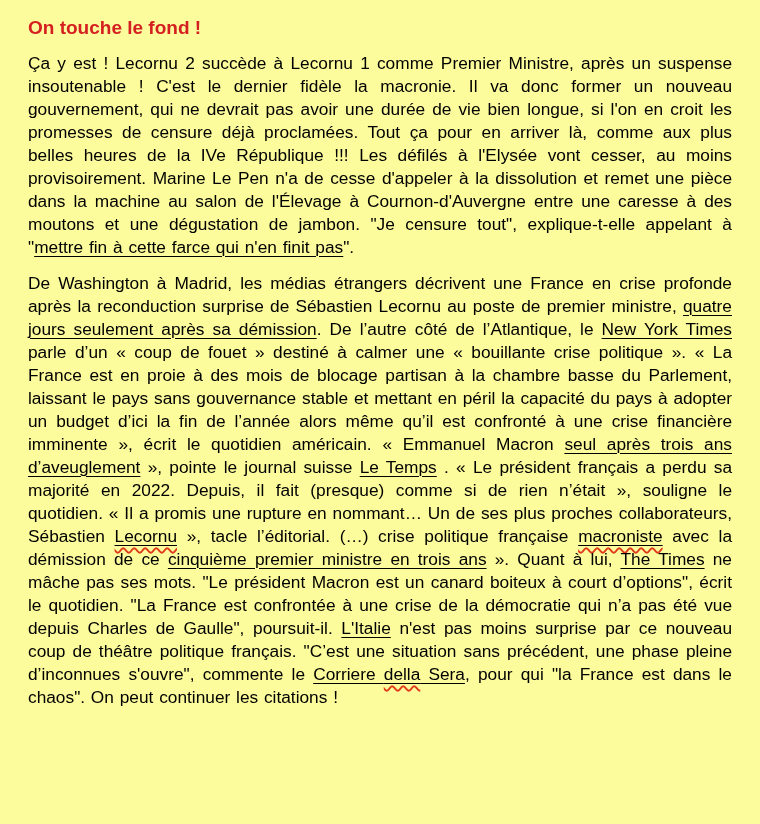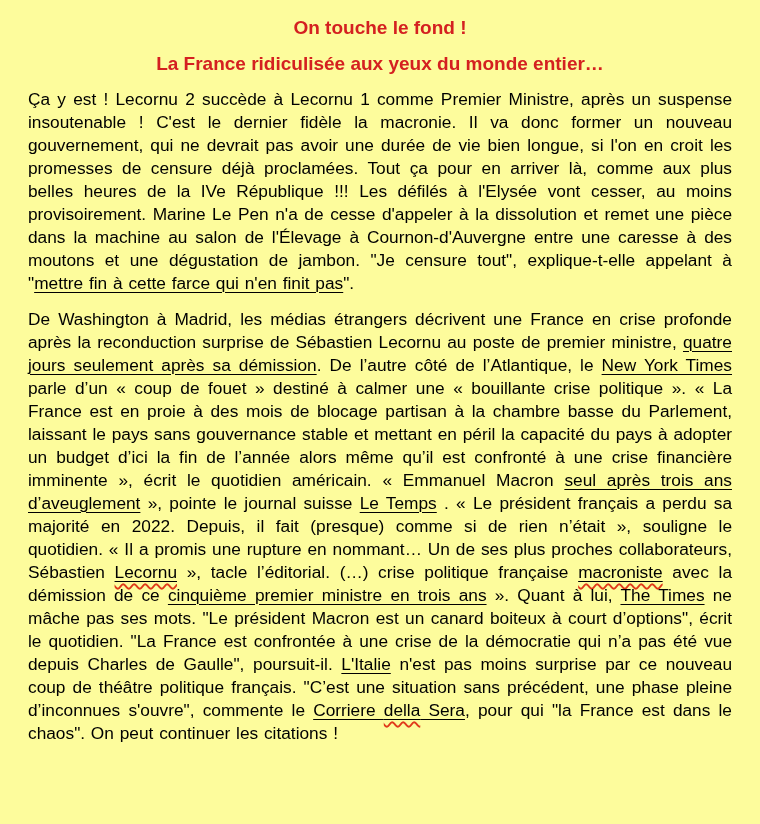--- a/index.html
+++ b/index.html
@@ -19,21 +19,21 @@
     color:var(--text);
   }
   .doc{
     padding:10px 28px 0 28px;
   }
   .heading{
     color:var(--heading);
     font-weight:bold;
     font-size:19px;
     line-height:23px;
-    text-align:center;
+    text-align:left;
     margin:6px 0 13px 0;
   }
   .para{
     font-size:17.3px;
     line-height:23px;
     text-align:justify;
     margin:0 0 13px 0;
     word-spacing:1px;
   }
   .b{font-weight:normal;}
@@ -45,16 +45,15 @@
     text-decoration-color:var(--squiggle);
     text-decoration-thickness:2px;
     text-underline-offset:5px;
   }
 </style>
 </head>
 <body>
 
 <div class="doc">
   <div class="heading">On touche le fond !</div>
-  <div class="heading">La France ridiculisée aux yeux du monde entier…</div>
   <p class="para"><span>Ça y est ! Lecornu 2 succède à Lecornu 1 comme Premier Ministre, après un suspense insoutenable ! C'est le dernier fidèle la macronie. Il va donc former un nouveau gouvernement, qui ne devrait pas avoir une durée de vie bien longue, si l'on en croit les promesses de censure déjà proclamées. Tout ça pour en arriver là, comme aux plus belles heures de la IVe République !!! Les défilés à l'Elysée vont cesser, au moins provisoirement.  Marine Le Pen n'a de cesse d'appeler à la dissolution et remet une pièce dans la machine au salon de l'Élevage à Cournon-d'Auvergne entre une caresse à des moutons et une dégustation de jambon. "Je censure tout", explique-t-elle appelant à "</span><span class="u">mettre fin à cette farce qui n'en finit pas</span><span>".</span></p>
   <p class="para"><span>De Washington à Madrid, les médias étrangers décrivent une France en crise profonde après la reconduction surprise de Sébastien Lecornu au poste de premier ministre, </span><span class="u">quatre jours seulement après sa démission</span><span>. De l’autre côté de l’Atlantique, le </span><span class="u">New York Times</span><span> parle d’un « coup </span><span class="i">de fouet</span><span> » destiné à calmer une « bouillante </span><span class="i">crise politique ». « La France est en proie à des mois de blocage partisan à la chambre basse du Parlement, laissant le pays sans gouvernance stable et mettant en péril la capacité du pays à adopter un budget d’ici la fin de l’année alors même qu’il est confronté à une crise financière imminente »</span><span>, écrit le quotidien américain. </span><span class="b">« Emmanuel Macron </span><span class="b u">seul après trois ans d’aveuglement</span><span class="b"> »,</span><span> pointe le journal suisse </span><span class="i u">Le Temps</span><span> . « Le président français a perdu sa majorité en 2022. Depuis, il fait (presque) comme si de rien n’était », souligne le quotidien. </span><span class="b">« Il a promis une rupture en nommant… Un de ses plus proches collaborateurs, Sébastien </span><span class="b u"><span class="sq">Lecornu</span></span><span class="b"> »,</span><span> tacle l’éditorial. </span><span class="b">(…) crise politique française </span><span class="b u"><span class="sq">macroniste</span></span><span class="b"> avec la démission de ce </span><span class="b u">cinquième premier ministre en trois ans</span><span class="b"> ».</span><span> Quant à lui, </span><span class="u">The Times</span><span> ne mâche pas ses mots. </span><span class="b">"Le président Macron est un canard boiteux à court d’options",</span><span> écrit le quotidien. "La France est confrontée à une crise de la démocratie qui n’a pas été vue depuis Charles de Gaulle", poursuit-il. </span><span class="u">L'Italie</span><span> n'est pas moins surprise par ce </span><span class="b">nouveau coup de théâtre politique français</span><span>. "C’est une situation sans précédent, une phase pleine d’inconnues s'ouvre", commente le </span><span class="u">Corriere </span><span class="u"><span class="sq">della</span></span><span class="u"> Sera</span><span>, pour qui "</span><span class="b">la France est dans le chaos</span><span>". On peut continuer les citations !</span></p>
 </div>
 
 </body></html>

